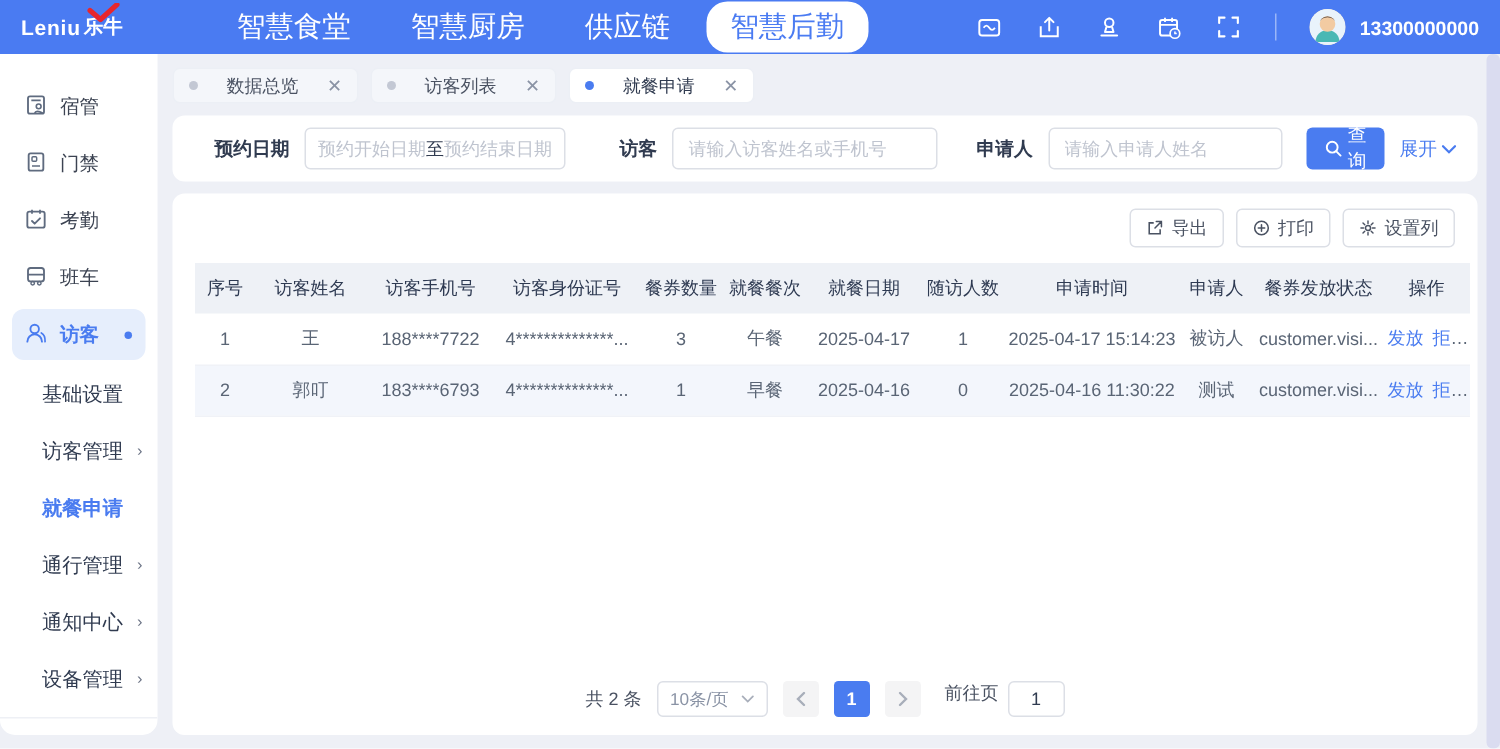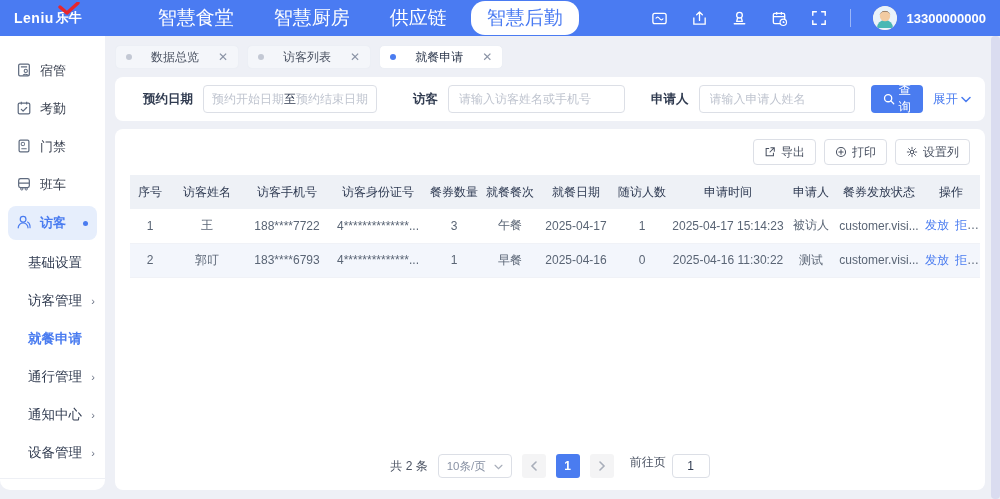--- a/index.html
+++ b/index.html
@@ -235,33 +235,33 @@
       <span><svg width="16" height="16" viewBox="0 0 18 18">
             <rect x="3" y="2.5" width="12" height="13" rx="1.5" fill="none" stroke="#5f6b7f" stroke-width="1.4"></rect>
             <circle cx="11" cy="10" r="1.8" fill="none" stroke="#5f6b7f" stroke-width="1.2"></circle>
             <path d="M8 15 q1.5 -2.5 6 0" fill="none" stroke="#5f6b7f" stroke-width="1.2"></path>
             <path d="M5.5 5.5 h7" stroke="#5f6b7f" stroke-width="1.2"></path>
           </svg></span>
       <span>宿管</span>
     </div>
     <div class="side-item">
       <span><svg width="16" height="16" viewBox="0 0 18 18">
+            <rect x="3.5" y="2.5" width="11" height="13" rx="1.5" fill="none" stroke="#5f6b7f" stroke-width="1.4"></rect>
+            <rect x="6" y="5" width="3.5" height="3.5" rx="0.8" fill="none" stroke="#5f6b7f" stroke-width="1.1"></rect>
+            <path d="M6 12 h6" stroke="#5f6b7f" stroke-width="1.2"></path>
+          </svg></span>
+      <span>门禁</span>
+    </div>
+    <div class="side-item">
+      <span><svg width="16" height="16" viewBox="0 0 18 18">
             <rect x="2.5" y="3.5" width="13" height="12" rx="1.5" fill="none" stroke="#5f6b7f" stroke-width="1.4"></rect>
             <path d="M6 2 v3 M12 2 v3" stroke="#5f6b7f" stroke-width="1.3"></path>
             <path d="M6 10.5 l2 2 l4 -4" fill="none" stroke="#5f6b7f" stroke-width="1.4" stroke-linecap="round" stroke-linejoin="round"></path>
           </svg></span>
       <span>考勤</span>
-    </div>
-    <div class="side-item">
-      <span><svg width="16" height="16" viewBox="0 0 18 18">
-            <rect x="3.5" y="2.5" width="11" height="13" rx="1.5" fill="none" stroke="#5f6b7f" stroke-width="1.4"></rect>
-            <rect x="6" y="5" width="3.5" height="3.5" rx="0.8" fill="none" stroke="#5f6b7f" stroke-width="1.1"></rect>
-            <path d="M6 12 h6" stroke="#5f6b7f" stroke-width="1.2"></path>
-          </svg></span>
-      <span>门禁</span>
     </div>
     <div class="side-item">
       <span><svg width="16" height="16" viewBox="0 0 18 18">
             <rect x="3" y="3" width="12" height="10" rx="2" fill="none" stroke="#5f6b7f" stroke-width="1.4"></rect>
             <path d="M3 8 h12" stroke="#5f6b7f" stroke-width="1.2"></path>
             <circle cx="6.5" cy="14.5" r="1.3" fill="none" stroke="#5f6b7f" stroke-width="1.1"></circle>
             <circle cx="11.5" cy="14.5" r="1.3" fill="none" stroke="#5f6b7f" stroke-width="1.1"></circle>
           </svg></span>
       <span>班车</span>
     </div>

